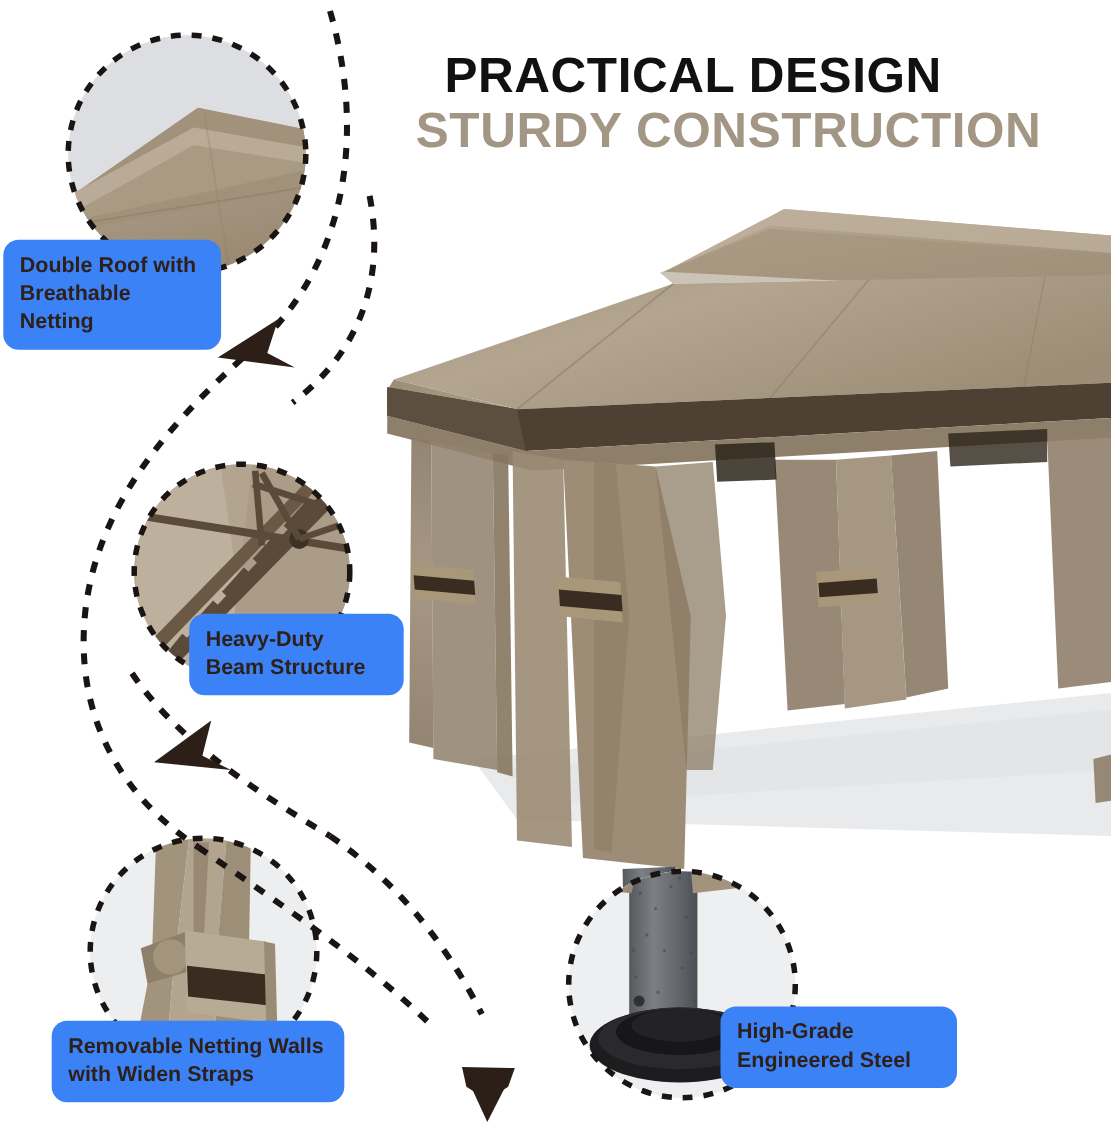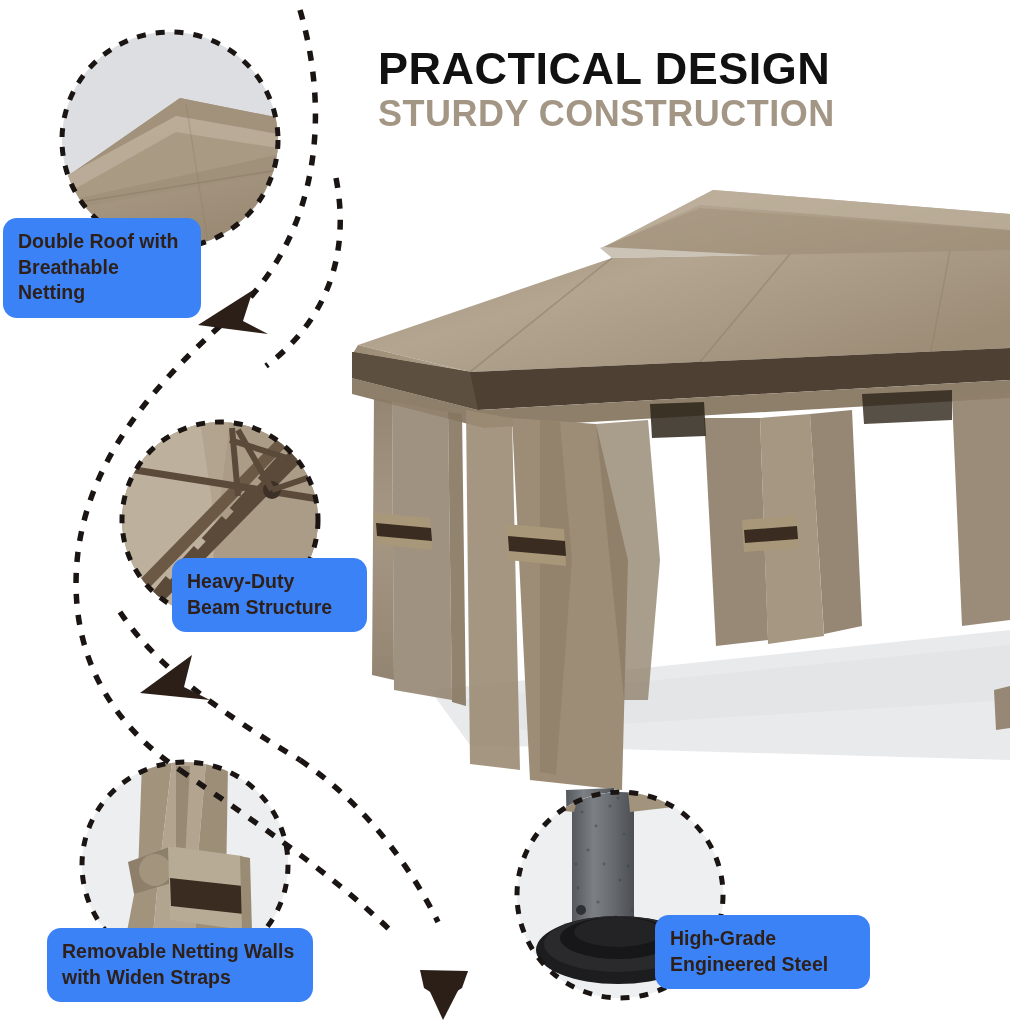--- a/index.html
+++ b/index.html
@@ -29,23 +29,24 @@
     top: 44px;
     width: 620px;
   }
   .headline-main {
     font-size: 45px;
     font-weight: 700;
     color: #111111;
     letter-spacing: 0.5px;
     line-height: 1.12;
     white-space: nowrap;
+    margin-left: 26px;
   }
   .headline-sub {
-    font-size: 36px;
+    font-size: 45px;
     font-weight: 700;
     color: #a39685;
     letter-spacing: 0.5px;
     line-height: 1.12;
     white-space: nowrap;
   }
 
   
   .callout {
     position: absolute;

